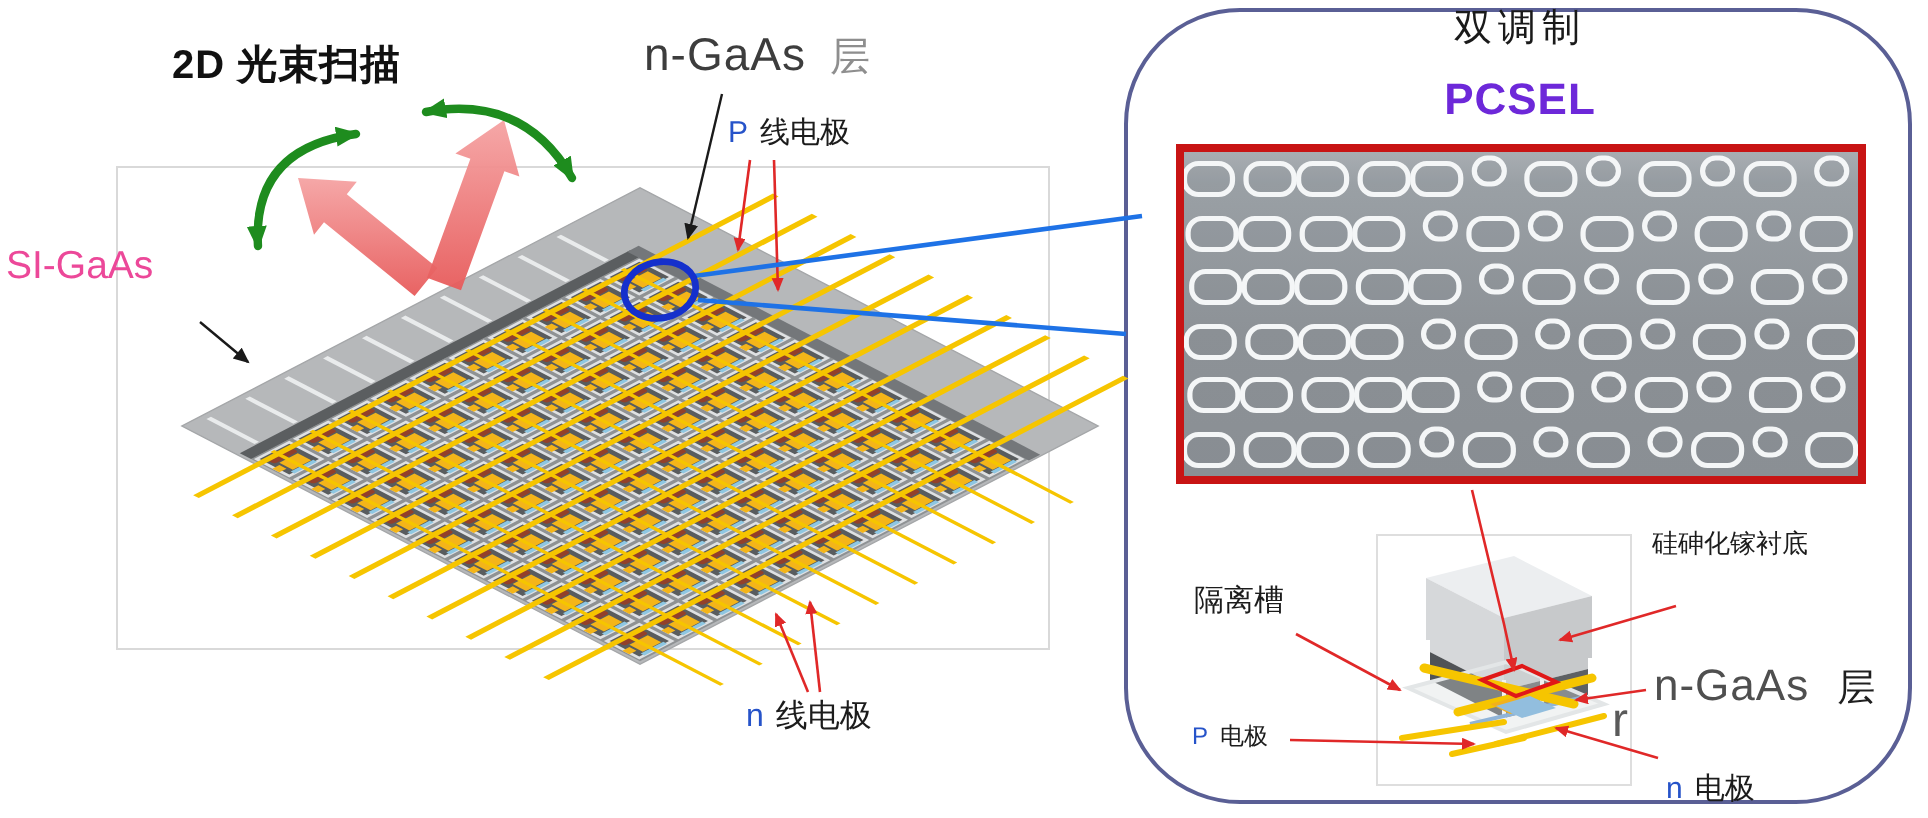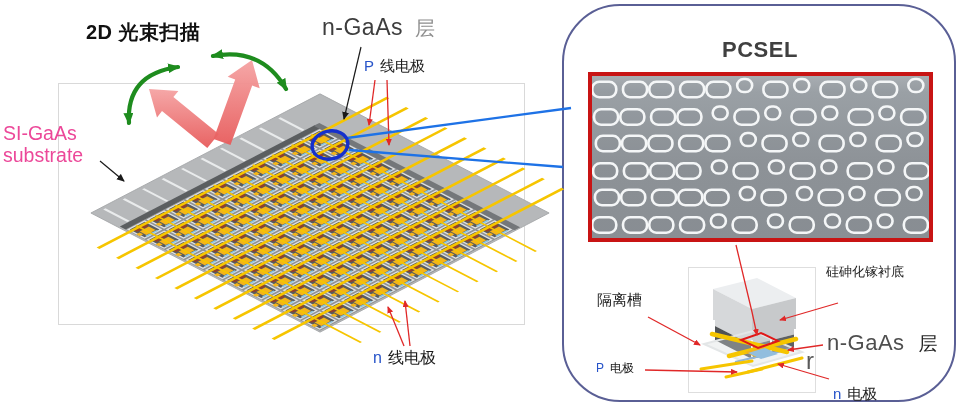--- a/index.html
+++ b/index.html
@@ -22,21 +22,21 @@
   .ngaas-top{left:322px;top:14px;}
   .ngaas-top .main{font-size:23px;color:#3d3d3d;letter-spacing:.5px;}
   .ngaas-top .layer{font-size:20px;color:#8e8e8e;margin-left:12px;}
   .pline{left:364px;top:57px;font-size:15px;}
   .sigaas{left:3px;top:122px;font-size:19.5px;line-height:22px;color:#ec4899;}
   .nline{left:373px;top:348px;font-size:16px;}
   .panel-title{left:660px;top:1px;width:200px;text-align:center;
                font-family:"DejaVu Serif","Liberation Serif",serif;
                font-size:19px;letter-spacing:3px;color:#1a1a1a;}
   .pcsel{left:660px;top:37px;width:200px;text-align:center;font-size:22px;
-         font-weight:800;letter-spacing:.5px;color:#404040;}
+         font-weight:800;letter-spacing:.5px;color:#6d28d9;}
   .substrate-cn{left:826px;top:263px;font-size:13px;}
   .isolation{left:597px;top:291px;font-size:15px;text-align:center;}
   .pelec{left:596px;top:360px;font-size:12px;}
   .ngaas-bot{left:827px;top:330px;}
   .ngaas-bot .main{font-size:22px;color:#4f4f4f;letter-spacing:.5px;}
   .ngaas-bot .layer{font-size:19px;color:#1f1f1f;margin-left:14px;}
   .nelec{left:833px;top:385px;font-size:15px;}
   .artifact{left:806px;top:347px;font-size:24px;color:#5a5a5a;}
   .blue{color:#2653c9;}
   .gap{display:inline-block;width:6px;}
@@ -753,27 +753,27 @@
   <div class="lbl ngaas-top">
     <span class="main">n-GaAs</span><span class="layer">层</span>
   </div>
 
   <div class="lbl pline">
     <span class="blue">P</span><span class="gap"></span><span>线电极</span>
   </div>
 
   <div class="lbl sigaas">
     <div>SI-GaAs</div>
-    <div>substrate</div>
   </div>
 
   <div class="lbl nline">
     <span class="blue">n</span><span class="gap"></span><span>线电极</span>
   </div>
 
+  <div class="lbl panel-title">双调制</div>
   <div class="lbl pcsel">PCSEL</div>
 
   <div class="lbl substrate-cn">硅砷化镓衬底</div>
   <div class="lbl isolation">隔离槽</div>
 
   <div class="lbl pelec">
     <span class="blue">P</span><span class="gap"></span><span>电极</span>
   </div>
 
   <div class="lbl ngaas-bot">

